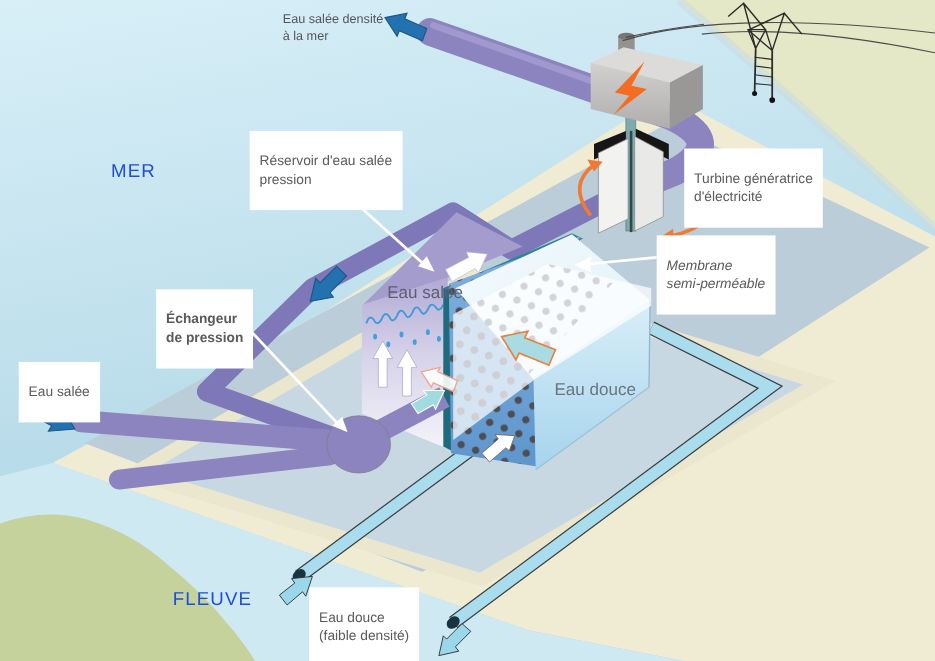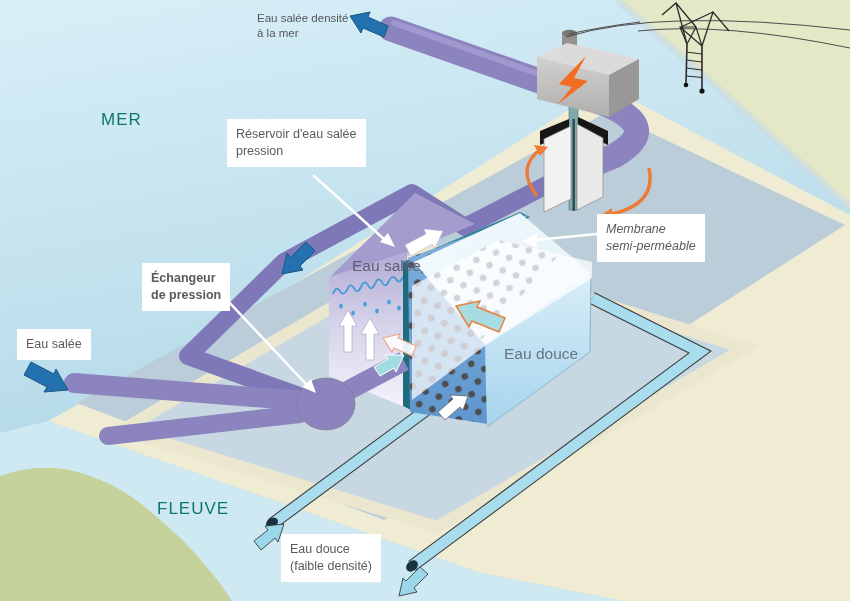--- a/index.html
+++ b/index.html
@@ -1,21 +1,21 @@
 <!DOCTYPE html>
 <html><head>
 <meta charset="utf-8">
 <style>
   html,body{margin:0;padding:0;background:#e8e8e8;font-family:"Liberation Sans",sans-serif;}
   #stage{position:relative;width:850px;height:601px;overflow:hidden;background:#cfe7f1;}
   #art{position:absolute;left:0;top:0;z-index:1;}
   .callout{position:absolute;z-index:3;background:#ffffff;color:#5a5a5c;
-           font-size:12.5px;line-height:1.34;padding:7px 9px;white-space:nowrap;}
+           font-size:12.5px;line-height:1.34;padding:19px 9px;white-space:nowrap;}
   .freetext{position:absolute;z-index:3;color:#55565a;font-size:11.5px;line-height:1.3;white-space:nowrap;}
-  .regiontext{position:absolute;z-index:3;color:#0f766e;font-size:17px;letter-spacing:1px;white-space:nowrap;}
+  .regiontext{position:absolute;z-index:3;color:#1d4ed8;font-size:17px;letter-spacing:1px;white-space:nowrap;margin-top:36px;}
   svg text{font-family:"Liberation Sans",sans-serif;}
 </style>
 </head>
 <body>
 
 <div id="stage">
 
 <svg id="art" width="850" height="601" viewBox="0 0 850 601">
   <defs>
     <linearGradient id="gSea" x1="0" y1="0" x2="0.25" y2="1">
@@ -183,20 +183,24 @@
 </div>
 
 <div class="regiontext" style="left:101px;top:110px;">MER</div>
 <div class="regiontext" style="left:157px;top:499px;">FLEUVE</div>
 
 <div class="callout" style="left:227px;top:119px;">
   <div>Réservoir d'eau salée</div>
   <div>pression</div>
 </div>
 
+<div class="callout" style="left:622px;top:135px;">
+  <div>Turbine génératrice</div>
+  <div>d'électricité</div>
+</div>
 
 <div class="callout" style="left:597px;top:214px;font-style:italic;">
   <div>Membrane</div>
   <div>semi-perméable</div>
 </div>
 
 <div class="callout" style="left:142px;top:263px;font-weight:bold;">
   <div>Échangeur</div>
   <div>de pression</div>
 </div>

